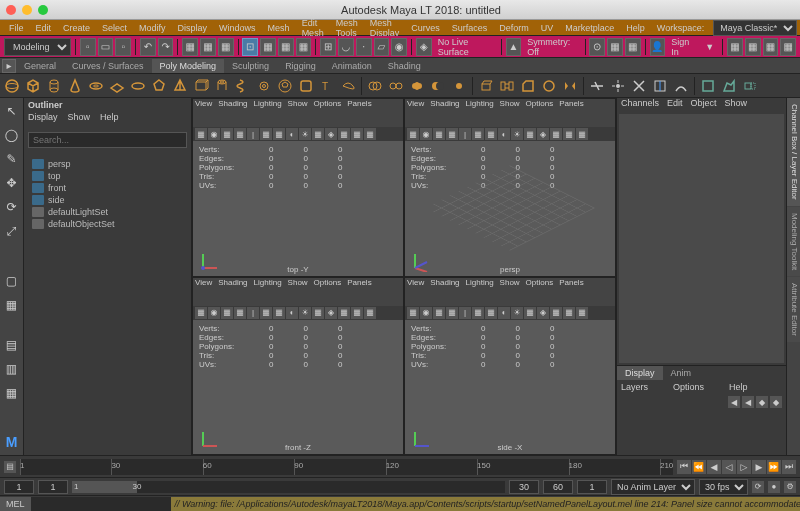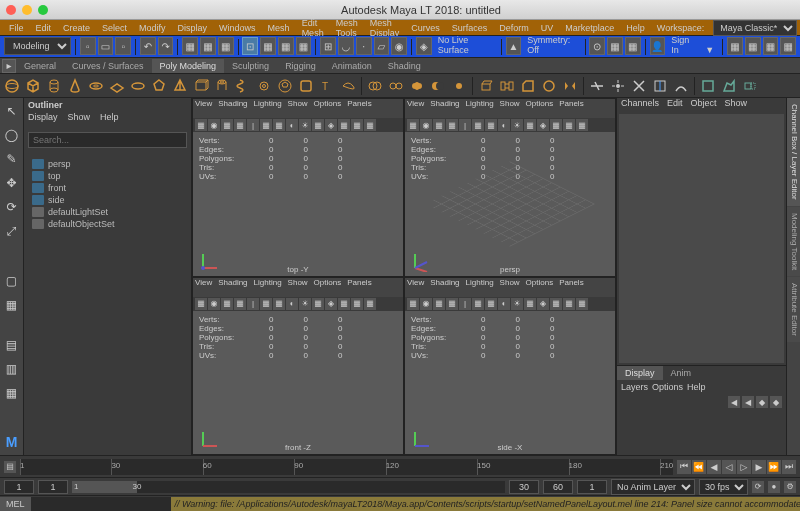--- a/index.html
+++ b/index.html
@@ -7,21 +7,21 @@
 .window{width:800px;height:511px;display:flex;flex-direction:column;background:#444}
 .titlebar{height:20px;background:linear-gradient(#e8e8e8,#d0d0d0);display:flex;align-items:center;padding:0 6px;border-bottom:1px solid #999}
 .traffic{display:flex;gap:6px}
 .dot{width:10px;height:10px;border-radius:50%}
 .dot.r{background:#ff5f56}.dot.y{background:#ffbd2e}.dot.g{background:#27c93f}
 .title{flex:1;text-align:center;color:#333;font-size:11px}
 .menubar{height:16px;background:#a16207;display:flex;align-items:center;padding:0 4px;gap:2px;border-bottom:1px solid #222}
 .menubar span{color:#ccc;font-size:9px;padding:1px 5px;cursor:pointer}
 .menubar .ws{margin-left:auto;display:flex;align-items:center;gap:4px}
 .ws select{background:#333;color:#ccc;border:1px solid #555;font-size:9px;padding:1px 2px}
-.toolbar1{height:22px;background:#1d4ed8;display:flex;align-items:flex-end;padding:2px 4px;gap:2px;border-bottom:1px solid #222}
+.toolbar1{height:22px;background:#be185d;display:flex;align-items:center;padding:2px 4px;gap:2px;border-bottom:1px solid #222}
 .toolbar1 select{background:#333;color:#ccc;border:1px solid #555;font-size:9px;padding:2px 4px;width:70px}
 .tbtn{width:18px;height:18px;background:#555;border:1px solid #666;display:inline-flex;align-items:center;justify-content:center;font-size:10px;color:#ccc;cursor:pointer}
 .tbtn.active{background:#4a7ba6;border-color:#6a9bc6}
 .sep{width:1px;height:16px;background:#222;margin:0 2px}
 .nls{font-size:9px;color:#ccc;padding:0 4px}
 .shelftabs{height:16px;background:#444;display:flex;align-items:center;padding:0 2px;border-bottom:1px solid #222}
 .shelftabs span{font-size:9px;padding:2px 8px;color:#aaa;cursor:pointer}
 .shelftabs span.active{background:#555;color:#ddd}
 .shelf{height:24px;background:#3a3a3a;display:flex;align-items:center;padding:2px;gap:1px;border-bottom:1px solid #222;overflow:hidden}
 .sbtn{width:20px;height:20px;display:flex;align-items:center;justify-content:center;cursor:pointer}
@@ -36,40 +36,40 @@
 .outliner .omenu span{font-size:9px;color:#ccc}
 .outliner .search{margin:6px 4px}
 .outliner .search input{width:100%;background:#2a2a2a;border:1px solid #555;color:#ccc;font-size:9px;padding:2px 4px}
 .outliner .tree{flex:1;padding:4px;overflow:auto}
 .outliner .item{display:flex;align-items:center;gap:4px;padding:1px 4px;font-size:9px;color:#bbb}
 .outliner .item .ic{width:12px;height:10px;background:#666;border-radius:1px}
 .outliner .item .ic.c{background:#3a6a8a}
 .viewports{flex:1;display:flex;flex-direction:column;background:#3a3a3a}
 .vprow{flex:1;display:flex}
 .vp{flex:1;display:flex;flex-direction:column;border:1px solid #222;background:#5a5a5a;position:relative}
-.vpmenu{height:19px;background:#444;display:flex;padding:0 2px;gap:6px}
+.vpmenu{height:28px;background:#444;display:flex;padding:0 2px;gap:6px}
 .vpmenu span{font-size:8px;color:#ccc}
 .vptools{height:14px;background:#3a3a3a;display:flex;align-items:center;padding:0 2px;gap:1px}
 .vpt{width:12px;height:12px;background:#555;font-size:8px;display:flex;align-items:center;justify-content:center;color:#ccc}
 .vpbody{flex:1;position:relative;background:#5a5a5a}
 .stats{position:absolute;top:4px;left:6px;font-size:8px;color:#ccc}
 .stats div{display:flex;gap:30px}
 .stats span:first-child{width:40px}
 .axis{position:absolute;bottom:4px;left:6px;width:24px;height:24px}
 .vplabel{position:absolute;bottom:2px;left:50%;transform:translateX(-50%);font-size:8px;color:#ccc}
 .grid3d{position:absolute;top:50%;left:50%;transform:translate(-50%,-50%) rotateX(60deg) rotateZ(45deg);width:120px;height:120px;background:repeating-linear-gradient(0deg,transparent,transparent 11px,#777 11px,#777 12px),repeating-linear-gradient(90deg,transparent,transparent 11px,#777 11px,#777 12px);opacity:.5}
 .rightpane{width:170px;background:#3a3a3a;display:flex;flex-direction:column;border-left:1px solid #222}
 .rightpane .rmenu{height:14px;display:flex;padding:0 4px;gap:8px}
 .rightpane .rmenu span{font-size:9px;color:#ccc}
 .rightpane .rbody{flex:1;background:#4a4a4a;margin:2px}
 .rightpane .layers{height:90px;background:#3a3a3a;border-top:1px solid #222}
 .rightpane .ltabs{display:flex;height:14px}
 .rightpane .ltabs span{font-size:9px;padding:2px 8px;color:#aaa}
 .rightpane .ltabs span.active{background:#555;color:#ddd}
-.rightpane .lmenu{display:flex;padding:2px 4px;gap:4px}
+.rightpane .lmenu{display:flex;padding:2px 4px;gap:25px}
 .rightpane .lmenu span{font-size:9px;color:#ccc}
 .rightpane .lbtns{display:flex;gap:2px;padding:2px 4px;justify-content:flex-end}
 .righttabs{width:14px;background:#444;display:flex;flex-direction:column;border-left:1px solid #222}
 .righttabs span{writing-mode:vertical-rl;font-size:8px;padding:6px 1px;color:#aaa;background:#4a4a4a;margin-bottom:1px}
 .righttabs span.active{background:#555;color:#ddd}
 .timeline{height:22px;background:#3a3a3a;border-top:1px solid #222;display:flex;align-items:center;padding:0 4px;position:relative}
 .timeline .ruler{flex:1;height:16px;background:#2a2a2a;position:relative;margin:0 4px}
 .timeline .tick{position:absolute;top:0;bottom:0;width:1px;background:#555}
 .timeline .ticklbl{position:absolute;top:2px;font-size:8px;color:#aaa}
 .timeline .pbtns{display:flex;gap:1px}

